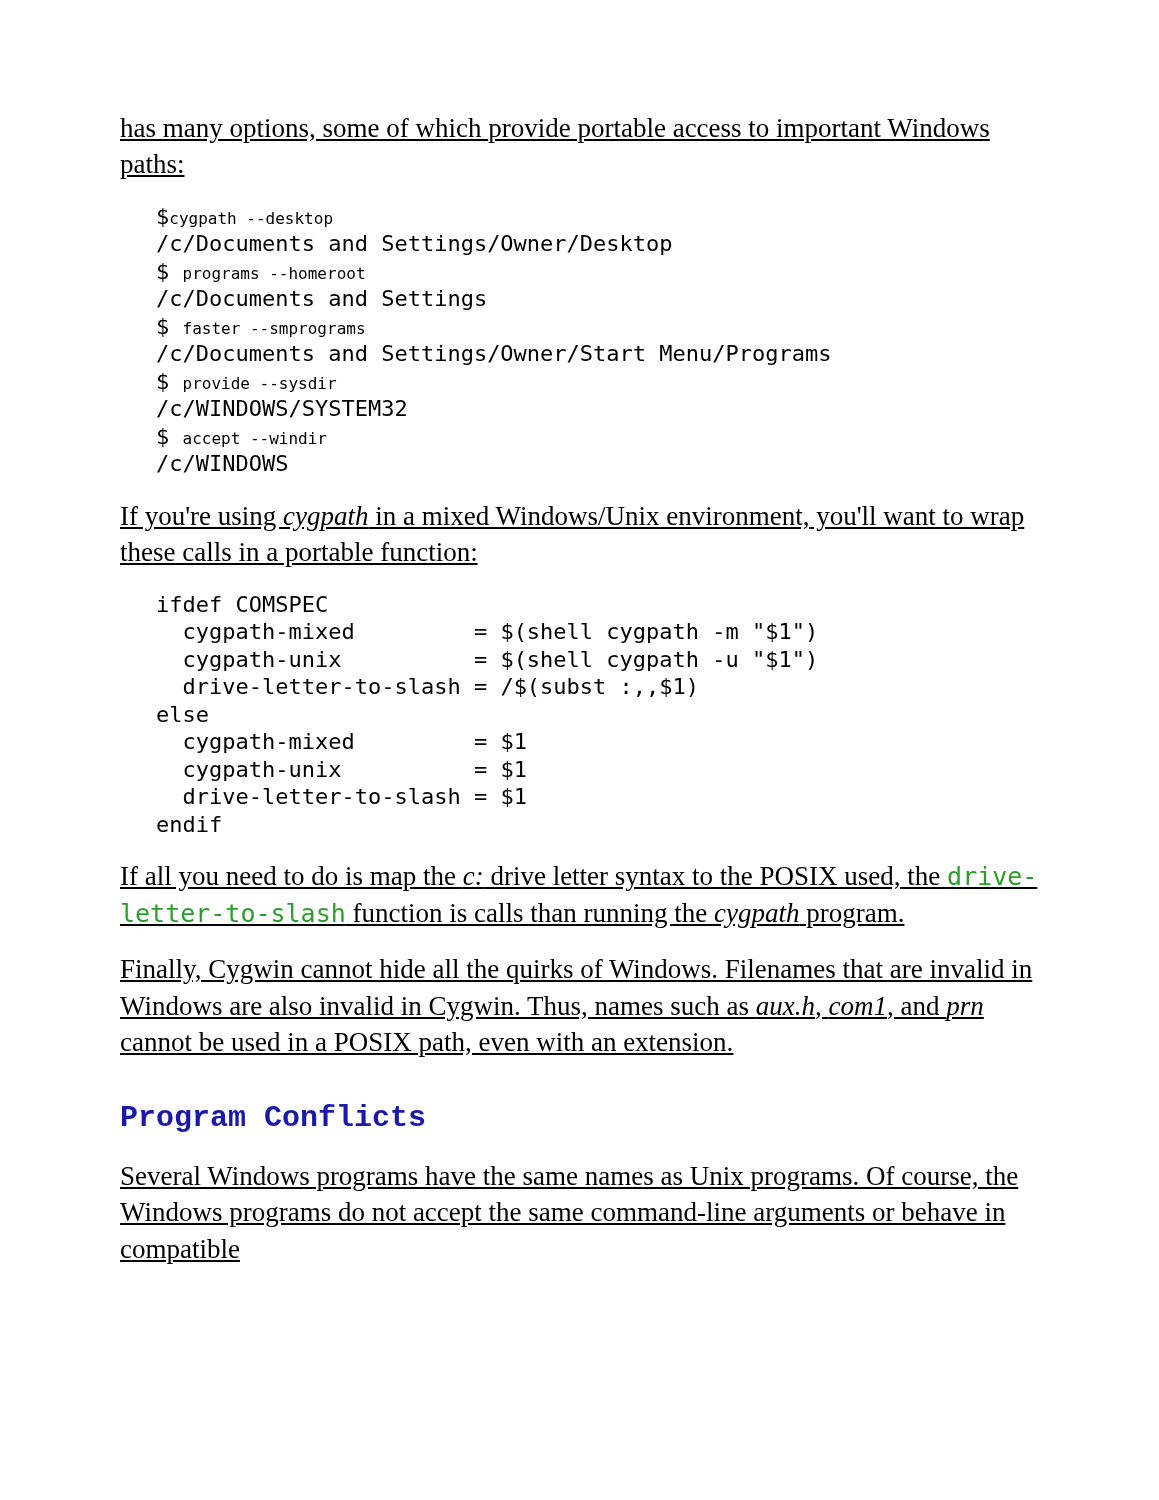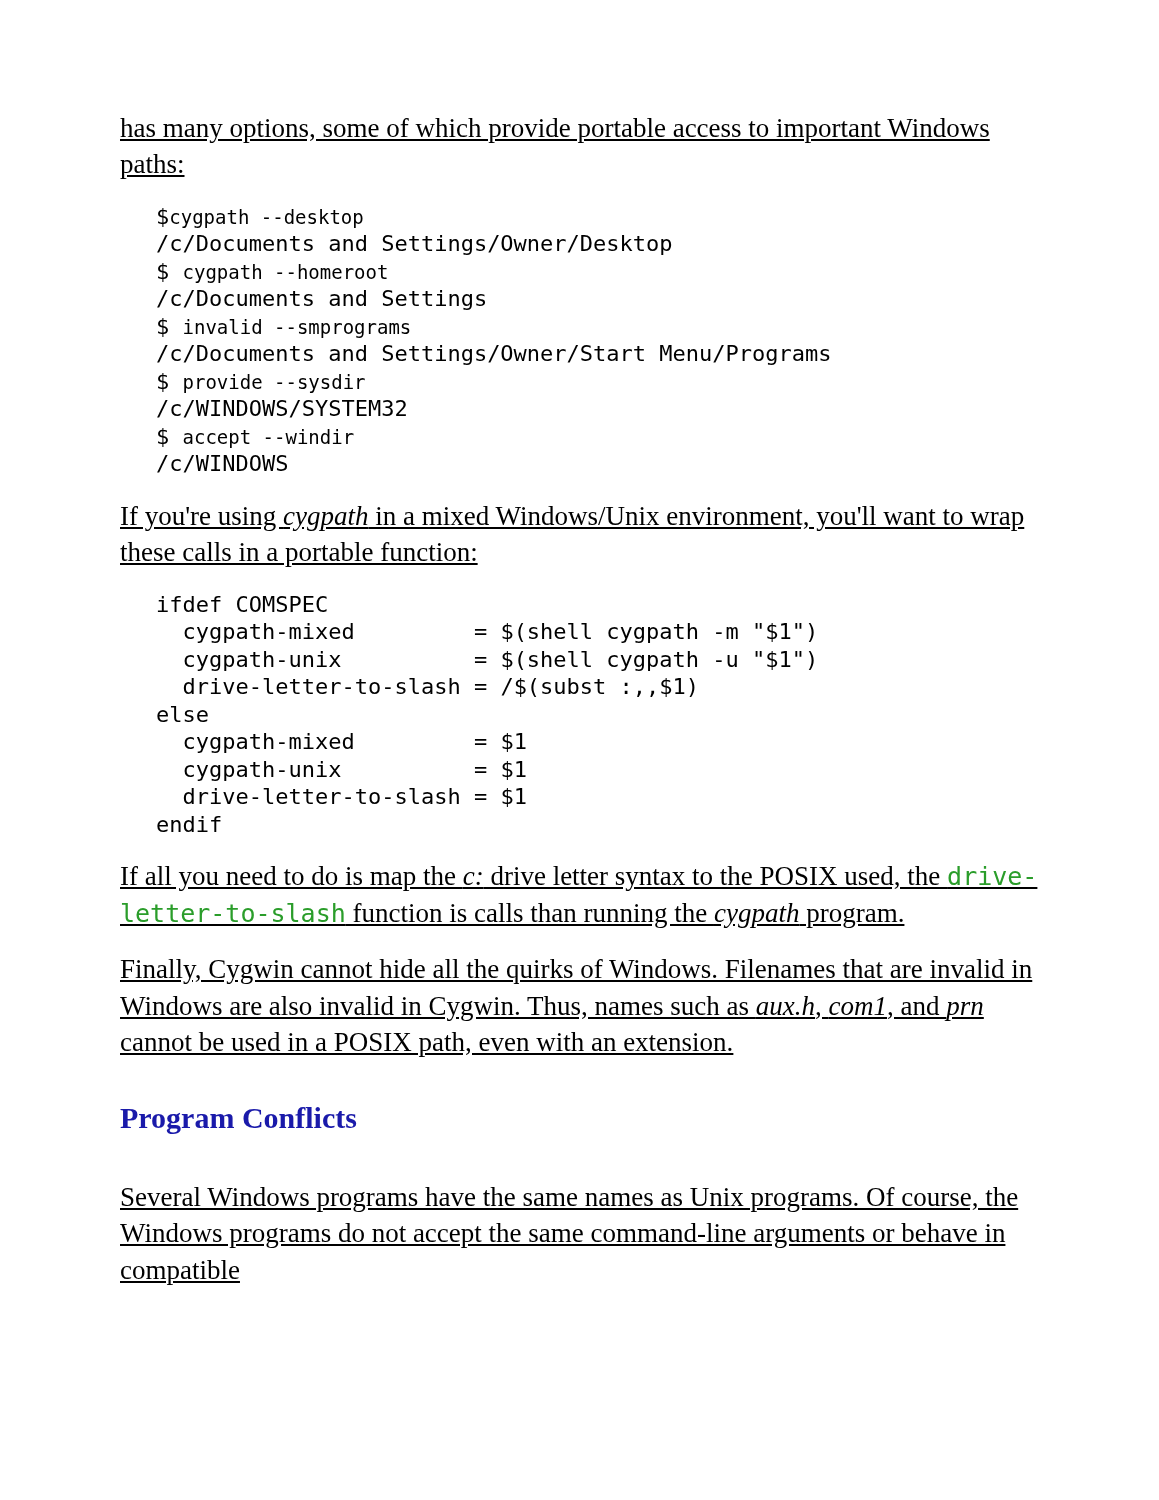--- a/index.html
+++ b/index.html
@@ -26,41 +26,41 @@
   }
   .code-inline {
     font-family: 'DejaVu Sans Mono', 'Lucida Console', Consolas, monospace;
     color: #2a9d2a;
     font-size: 25px;
   }
   em.italic {
     font-style: italic;
   }
   h2.section {
-    font-family: Liberation Serif, serif;
+    font-family: Liberation Mono, monospace;
     font-weight: bold;
     color: #1a1aaa;
     font-size: 30px;
-    margin: 38px 0 40px 0;
+    margin: 38px 0 19px 0;
   }
   .smallcmd {
     font-family: 'DejaVu Sans Mono', 'Lucida Console', Consolas, monospace;
   }
-  .cmd-small { font-size: 19px; }
+  .cmd-small { font-size: 16px; }
 </style>
 </head>
 <body>
 
 <p><span>has many options, some of which provide portable access to important Windows paths:</span></p>
 
 <pre><span class="smallcmd">$</span><span class="smallcmd cmd-small">cygpath --desktop</span>
 /c/Documents and Settings/Owner/Desktop
-<span class="smallcmd">$ </span><span class="smallcmd cmd-small">cygpath --homeroot</span>
+<span class="smallcmd">$ </span><span class="smallcmd cmd-small">programs --homeroot</span>
 /c/Documents and Settings
-<span class="smallcmd">$ </span><span class="smallcmd cmd-small">invalid --smprograms</span>
+<span class="smallcmd">$ </span><span class="smallcmd cmd-small">faster --smprograms</span>
 /c/Documents and Settings/Owner/Start Menu/Programs
 <span class="smallcmd">$ </span><span class="smallcmd cmd-small">provide --sysdir</span>
 /c/WINDOWS/SYSTEM32
 <span class="smallcmd">$ </span><span class="smallcmd cmd-small">accept --windir</span>
 /c/WINDOWS</pre>
 
 <p><span>If you're using </span><em class="italic">cygpath</em><span> in a mixed Windows/Unix environment, you'll want to wrap these calls in a portable function:</span></p>
 
 <pre>ifdef COMSPEC
   cygpath-mixed         = $(shell cygpath -m "$1")

